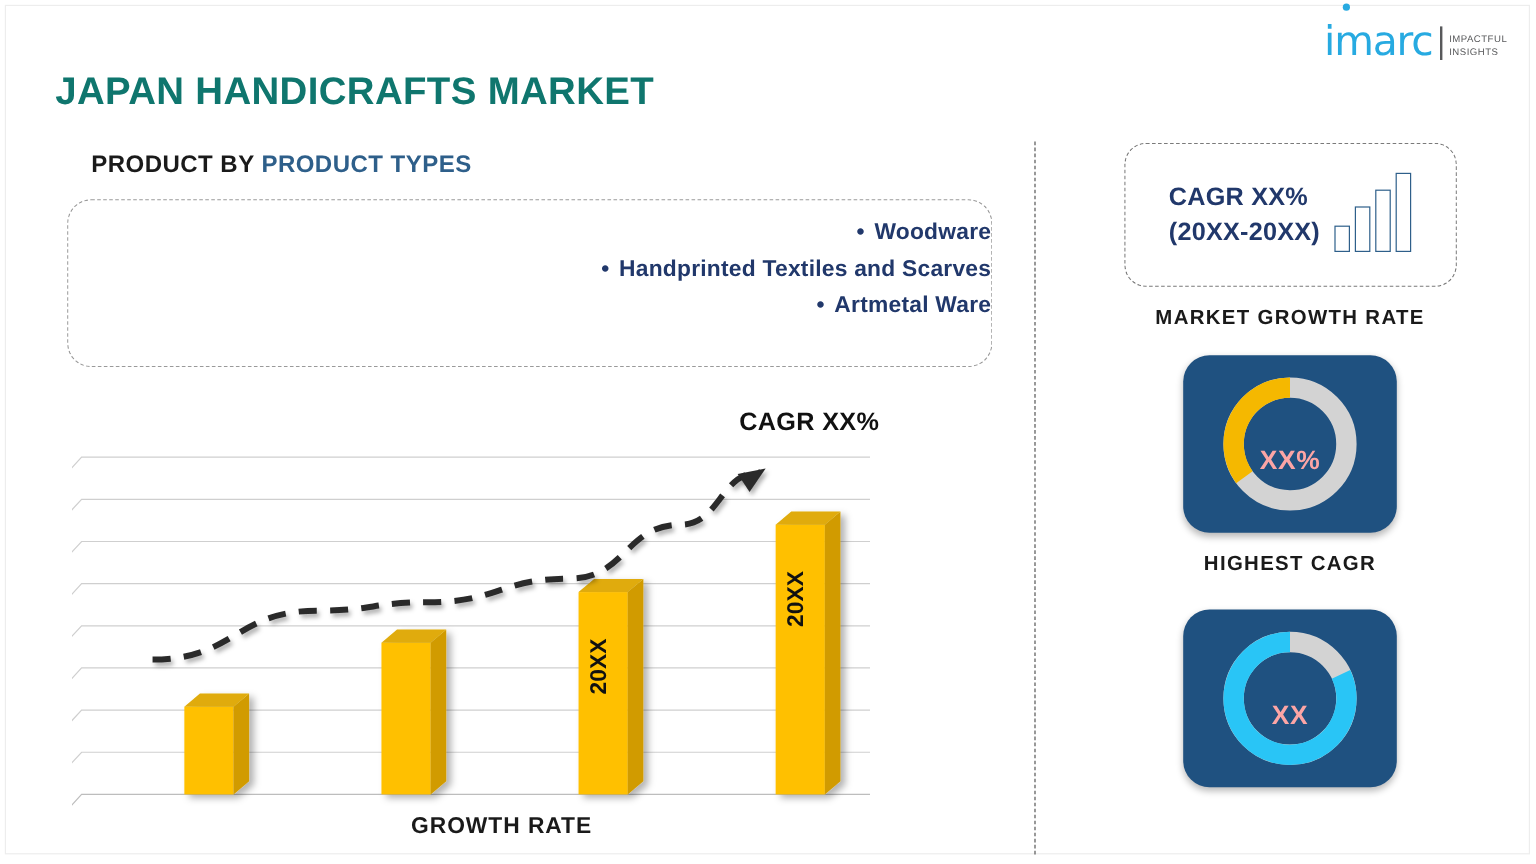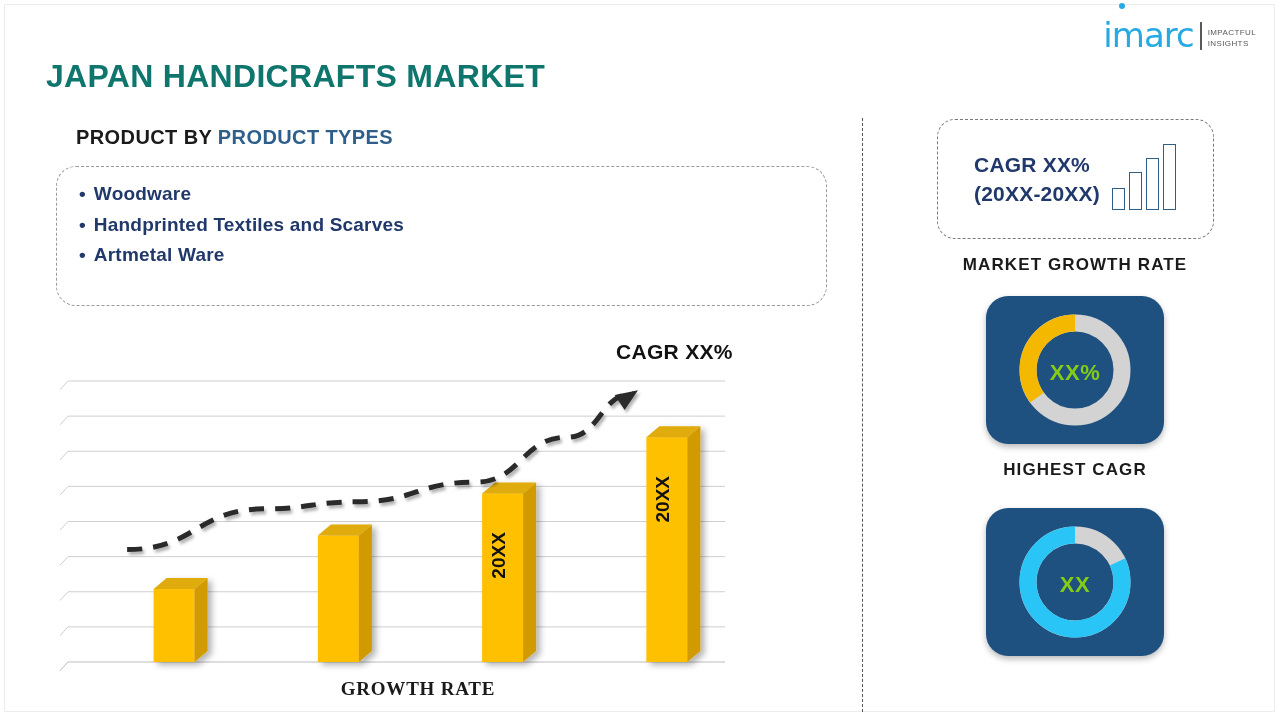--- a/index.html
+++ b/index.html
@@ -92,20 +92,21 @@
   .bullet-box {
     position: absolute;
     left: 56px;
     top: 166px;
     width: 771px;
     height: 140px;
     border: 1.5px dashed #9a9a9a;
     border-radius: 20px;
     box-sizing: border-box;
     padding: 12px 0 0 22px;
+    text-align: right;
   }
   .bullet {
     color: #21386B;
     font-size: 19px;
     font-weight: bold;
     line-height: 30.5px;
     letter-spacing: 0.2px;
     white-space: nowrap;
   }
   .bullet .dot { margin-right: 8px; }
@@ -131,21 +132,20 @@
   .axis-label {
     position: absolute;
     left: 228px;
     top: 348px;
     width: 260px;
     text-align: center;
     font-size: 19px;
     font-weight: bold;
     letter-spacing: 0.8px;
     color: #1a1a1a;
-    font-family: Liberation Serif, serif;
   }
 
   
   .divider {
     position: absolute;
     left: 862px;
     top: 118px;
     width: 0;
     height: 594px;
     border-left: 1px dashed #555;
@@ -214,26 +214,26 @@
     display: flex;
     align-items: center;
     justify-content: center;
   }
   .donut-card.first { margin-top: 21px; }
   .donut-card.second { margin-top: 28px; }
   .donut-wrap { position: relative; width: 122px; height: 122px; }
   .donut-wrap svg { display: block; }
   .donut-value {
     position: absolute;
-    left: 0; top: 3px;
+    left: 0; top: 14px;
     width: 100%; height: 100%;
     display: flex;
     align-items: center;
     justify-content: center;
-    color: #84cc16;
+    color: #fca5a5;
     font-size: 22px;
     font-weight: bold;
     letter-spacing: 0.5px;
   }
 </style>
 </head>
 <body>
 
 <div class="page-frame"></div>
 

